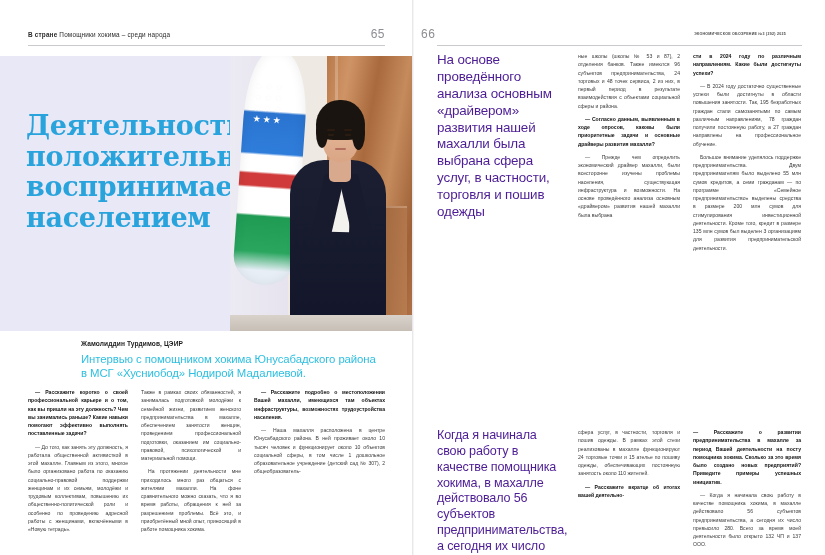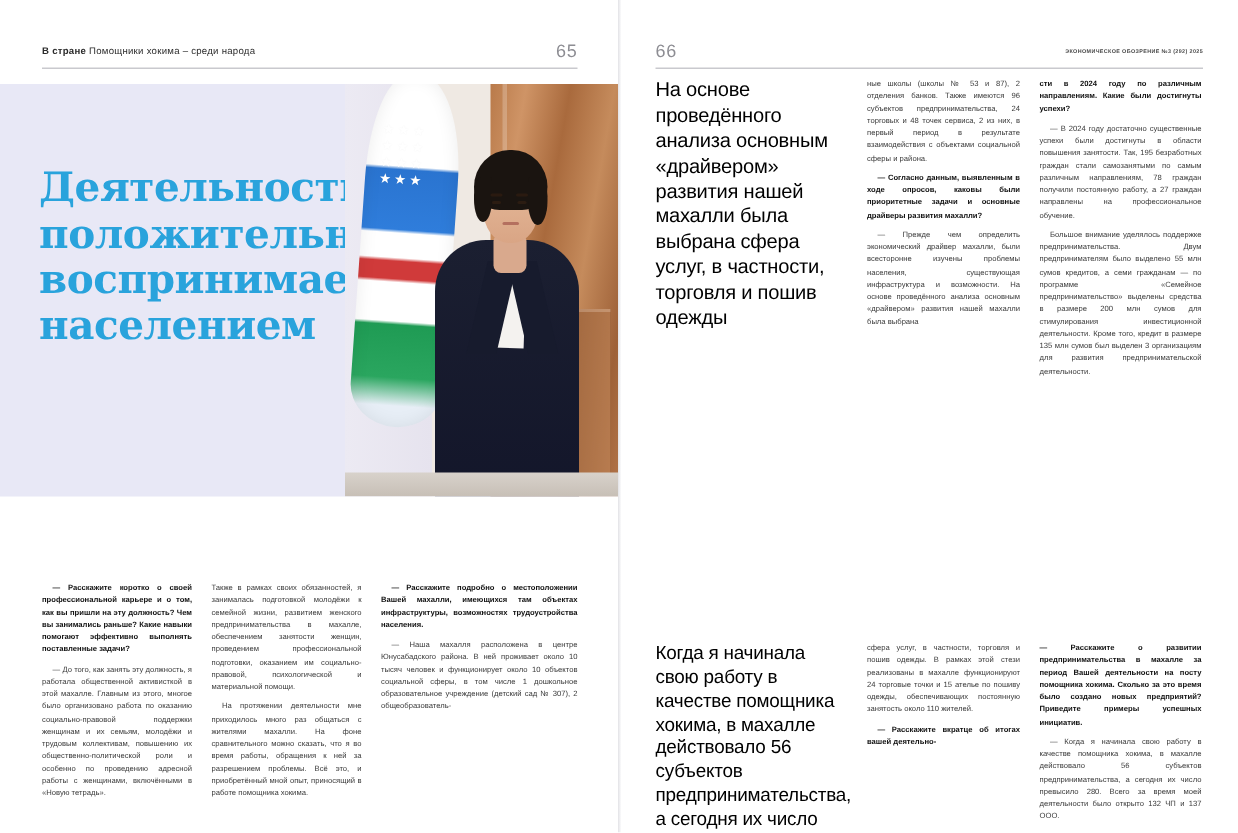--- a/index.html
+++ b/index.html
@@ -14,21 +14,21 @@
   
   .page{position:relative;height:555px;background:#ffffff;box-sizing:border-box;}
   .page.left{width:413px;text-decoration:underline;}
   .page.right{width:412px;}
   .gutter{position:absolute;left:412px;top:0;width:2px;height:555px;
           background:linear-gradient(to right,#e2e2e6,#fbfbfc);z-index:40;}
 
   
   .runhead{position:absolute;top:26px;height:16px;display:flex;align-items:center;}
   .runhead.l{left:28px;right:28px;width:357px;justify-content:space-between;}
-  .runhead.r{left:24px;width:365px;justify-content:space-between;}
+  .runhead.r{left:8px;width:365px;justify-content:space-between;}
   .rh-text{font-size:6.4px;letter-spacing:.18px;color:#2b2b2b;white-space:nowrap;}
   .rh-text b{font-weight:700;}
   .rh-folio{font-size:12px;color:#8d8d93;font-weight:400;letter-spacing:.5px;}
   .rh-issue{font-size:3.6px;letter-spacing:.25px;color:#4a4a4a;font-weight:700;
             text-transform:uppercase;white-space:nowrap;}
   .rule{position:absolute;height:1px;background:#c9c9ce;}
   .rule.l{top:45px;left:28px;width:357px;}
   .rule.r{top:45px;left:24px;width:365px;}
 
   
@@ -98,21 +98,21 @@
   .cols{position:absolute;display:flex;}
   .col{box-sizing:border-box;}
   .body-p{font-size:5.1px;line-height:1.62;color:#3a3a3a;text-align:justify;
           margin:0 0 5px 0;text-indent:7px;}
   .body-p.q{font-weight:700;color:#111111;}
   .body-p.noind{text-indent:0;}
 
   
   .pq{font-size:12.6px;line-height:1.26;color:#f08c8c;letter-spacing:-.15px;}
   .pq.big{font-size:13.4px;}
-  .pq.rose{color:#000000;}
+  .pq.rose{color:#4c1d95;}
 </style>
 </head>
 <body>
 
 <div class="spread">
 
   <div class="page left">
 
     <div class="runhead l">
       <div class="rh-text">
@@ -144,20 +144,24 @@
         <div class="pt-hairS2"></div>
         <div class="pt-brow" style="left:97px;top:73px;"></div>
         <div class="pt-brow" style="left:114px;top:73px;"></div>
         <div class="pt-eye" style="left:98px;top:78px;"></div>
         <div class="pt-eye" style="left:115px;top:78px;"></div>
         <div class="pt-mouth"></div>
         <div class="pt-floor"></div>
       </div>
     </div>
 
+    <div class="byline">
+      <div class="byline-author">Жамолиддин Турдимов, ЦЭИР</div>
+      <div class="byline-lede">Интервью с помощником хокима Юнусабадского района в МСГ «Хусниобод» Нодирой Мадалиевой.</div>
+    </div>
 
     <div class="cols" style="left:28px;top:388px;width:357px;gap:13px;">
       <div class="col" style="width:100px;">
         <p class="body-p q">— Расскажите коротко о своей профессиональной карьере и о том, как вы пришли на эту должность? Чем вы занимались раньше? Какие навыки помогают эффективно выполнять поставленные задачи?</p>
         <p class="body-p">— До того, как занять эту должность, я работала общественной активисткой в этой махалле. Главным из этого, многое было организовано работа по оказанию социально-правовой поддержки женщинам и их семьям, молодёжи и трудовым коллективам, повышению их общественно-политической роли и особенно по проведению адресной работы с женщинами, включёнными в «Новую тетрадь».</p>
       </div>
       <div class="col" style="width:100px;">
         <p class="body-p noind">Также в рамках своих обязанностей, я занималась подготовкой молодёжи к семейной жизни, развитием женского предпринимательства в махалле, обеспечением занятости женщин, проведением профессиональной подготовки, оказанием им социально-правовой, психологической и материальной помощи.</p>
         <p class="body-p">На протяжении деятельности мне приходилось много раз общаться с жителями махалли. На фоне сравнительного можно сказать, что я во время работы, обращения к ней за разрешением проблемы. Всё это, и приобретённый мной опыт, приносящий в работе помощника хокима.</p>
       </div>

